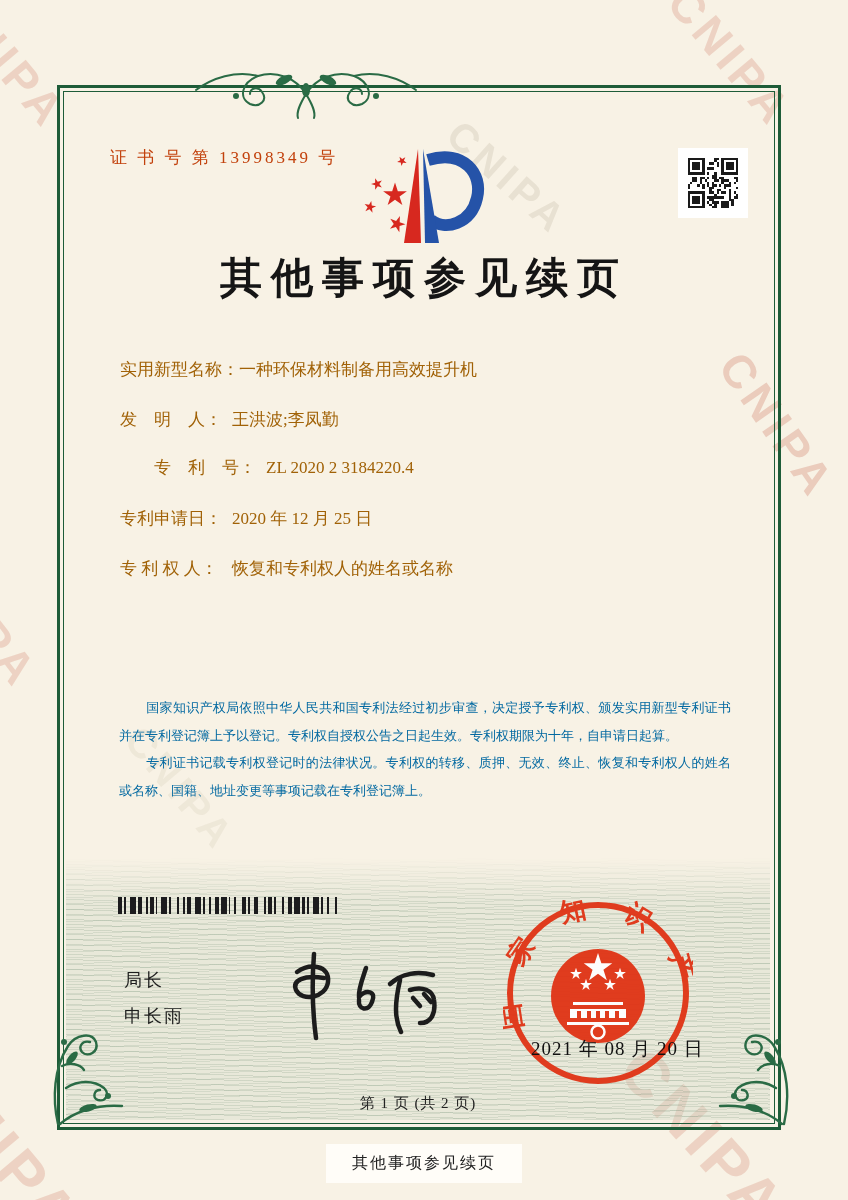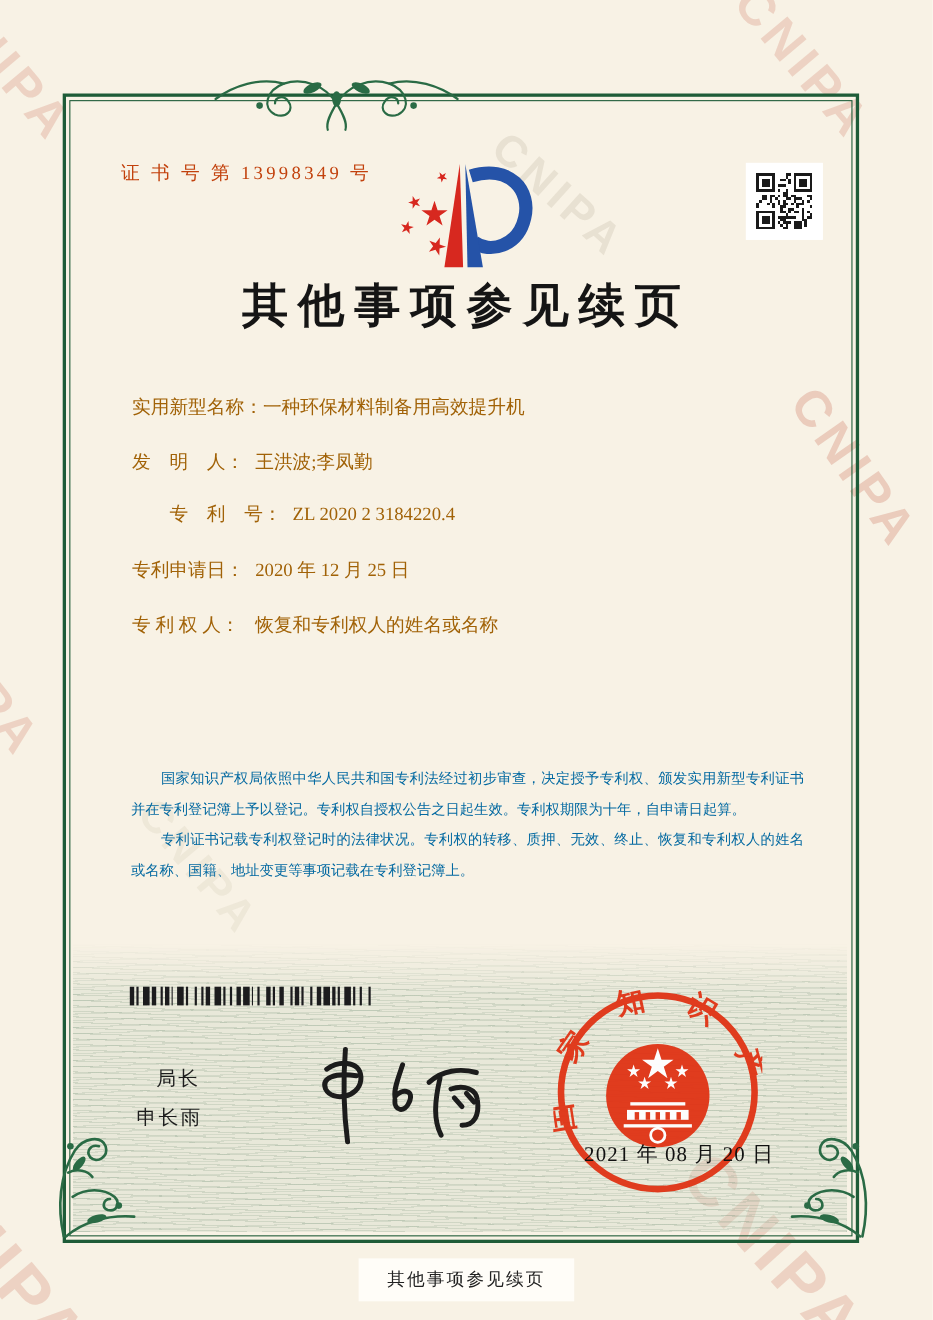--- a/index.html
+++ b/index.html
@@ -54,21 +54,21 @@
   .paragraphs{position:absolute;left:119px;top:694px;width:612px;z-index:2;
               font-size:13px;line-height:27.5px;color:#0369a1;text-align:justify;}
   .paragraphs p{margin:0;text-indent:2.1em;}
 
   .barcode{position:absolute;left:118px;top:897px;width:219px;height:17px;z-index:2;
            display:flex;}
   .barcode span{height:100%;}
   .barcode .bar{background:#1c1c1e;}
 
   .signer-role{position:absolute;left:124px;top:968px;z-index:2;font-size:18px;
-    font-family:"Liberation Sans","DejaVu Sans",sans-serif;color:#1d1d1d;letter-spacing:2px;margin-left:18px;}
+    font-family:"Liberation Sans","DejaVu Sans",sans-serif;color:#1d1d1d;letter-spacing:2px;}
   .signer-name{position:absolute;left:124px;top:1004px;z-index:2;font-size:18px;
     font-family:"Liberation Sans","DejaVu Sans",sans-serif;color:#1d1d1d;letter-spacing:2px;}
   .signature{position:absolute;left:252px;top:942px;z-index:2;}
 
   .seal{position:absolute;left:503px;top:898px;z-index:2;opacity:0.95;}
   .seal-date{position:absolute;left:531px;top:1036px;z-index:3;font-size:19px;
              letter-spacing:1px;color:#111;white-space:nowrap;}
 
   .page-num{position:absolute;left:63px;top:1094px;width:710px;text-align:center;z-index:2;
             font-size:15px;color:#222;letter-spacing:1px;}
@@ -418,15 +418,16 @@
           <rect x="84" y="113" width="4" height="7"></rect>
         <rect x="93" y="113" width="4" height="7"></rect>
           <rect x="102" y="113" width="4" height="7"></rect>
         <rect x="112" y="113" width="4" height="7"></rect>
       </g>
       <circle cx="95" cy="134" r="6.5" fill="none" stroke="#ffffff" stroke-width="2.5"></circle>
     </g>
   </svg>
   <div class="seal-date">2021 年 08 月 20 日</div>
 
+  <div class="page-num">第 1 页 (共 2 页)</div>
   <div class="footer-note">其他事项参见续页</div>
 
 </div>
 
 </body></html>

